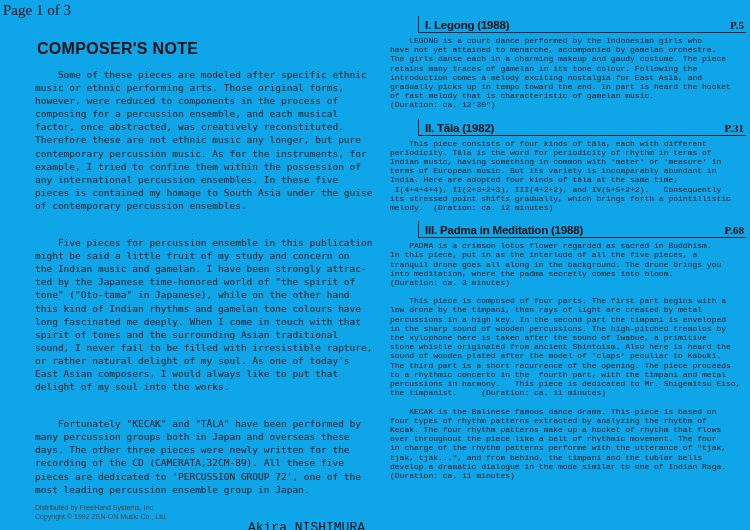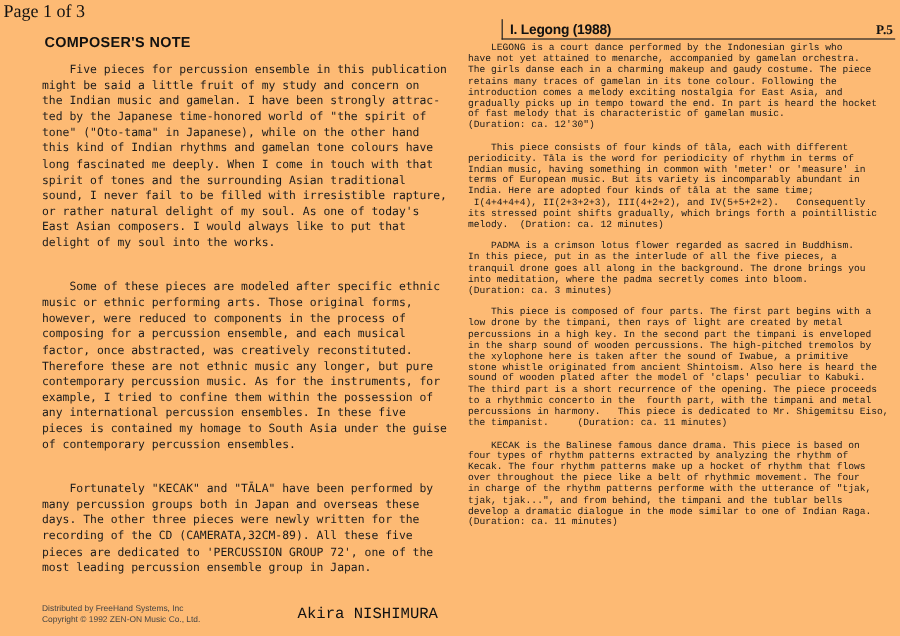--- a/index.html
+++ b/index.html
@@ -1,34 +1,34 @@
 <!DOCTYPE html>
 <html><head>
 <meta charset="utf-8">
 <style>
   html,body{margin:0;padding:0;background:#e8e8e8;}
   .sheet{
     position:relative;
     width:750px;height:530px;
-    background:#fdba74;
+    background:#0ea5e9;
     color:#1b1b1b;
     overflow:hidden;
     font-family:"DejaVu Sans Mono", monospace;
   }
   .page-indicator{
     position:absolute;left:3px;top:2px;
     font-family:"Liberation Serif", serif;
     font-size:15px;color:#111;
   }
   
   .left-col{position:absolute;left:35px;top:24px;width:345px;}
   .cn-heading{
     font-family:"Liberation Sans", sans-serif;
-    font-weight:bold;font-size:12px;letter-spacing:.3px;
-    margin:4px 0 10px 2px;color:#111;
+    font-weight:bold;font-size:16px;letter-spacing:.3px;
+    margin:16px 0 10px 2px;color:#111;
   }
   .para{
     margin:0 0 24px 0;
     font-family:"DejaVu Sans Mono", monospace;
     font-size:9.5px;line-height:13.1px;
     white-space:pre;color:#1b1b1b;
   }
   .signature{
     text-align:right;
     font-family:Liberation Mono, monospace;
@@ -69,43 +69,43 @@
 </style>
 </head>
 <body>
 
 <div class="sheet">
 
   <div class="page-indicator">Page 1 of 3</div>
 
   <div class="left-col">
     <h1 class="cn-heading">COMPOSER'S NOTE</h1>
+    <pre class="para">    Some of these pieces are modeled after specific ethnic
+music or ethnic performing arts. Those original forms,
+however, were reduced to components in the process of
+composing for a percussion ensemble, and each musical
+factor, once abstracted, was creatively reconstituted.
+Therefore these are not ethnic music any longer, but pure
+contemporary percussion music. As for the instruments, for
+example, I tried to confine them within the possession of
+any international percussion ensembles. In these five
+pieces is contained my homage to South Asia under the guise
+of contemporary percussion ensembles.</pre>
     <pre class="para">    Five pieces for percussion ensemble in this publication
 might be said a little fruit of my study and concern on
 the Indian music and gamelan. I have been strongly attrac-
 ted by the Japanese time-honored world of "the spirit of
 tone" ("Oto-tama" in Japanese), while on the other hand
 this kind of Indian rhythms and gamelan tone colours have
 long fascinated me deeply. When I come in touch with that
 spirit of tones and the surrounding Asian traditional
 sound, I never fail to be filled with irresistible rapture,
 or rather natural delight of my soul. As one of today's
 East Asian composers. I would always like to put that
 delight of my soul into the works.</pre>
-    <pre class="para">    Some of these pieces are modeled after specific ethnic
-music or ethnic performing arts. Those original forms,
-however, were reduced to components in the process of
-composing for a percussion ensemble, and each musical
-factor, once abstracted, was creatively reconstituted.
-Therefore these are not ethnic music any longer, but pure
-contemporary percussion music. As for the instruments, for
-example, I tried to confine them within the possession of
-any international percussion ensembles. In these five
-pieces is contained my homage to South Asia under the guise
-of contemporary percussion ensembles.</pre>
     <pre class="para">    Fortunately "KECAK" and "TĀLA" have been performed by
 many percussion groups both in Japan and overseas these
 days. The other three pieces were newly written for the
 recording of the CD (CAMERATA,32CM-89). All these five
 pieces are dedicated to 'PERCUSSION GROUP 72', one of the
 most leading percussion ensemble group in Japan.</pre>
     <div class="signature">Akira NISHIMURA</div>
   </div>
 
   <div class="footer">
@@ -124,31 +124,39 @@
 have not yet attained to menarche, accompanied by gamelan orchestra.
 The girls danse each in a charming makeup and gaudy costume. The piece
 retains many traces of gamelan in its tone colour. Following the
 introduction comes a melody exciting nostalgia for East Asia, and
 gradually picks up in tempo toward the end. In part is heard the hocket
 of fast melody that is characteristic of gamelan music.
 (Duration: ca. 12'30")</pre>
     </section>
 
     <section class="work">
+      <div class="sec-header">
+        <span class="sec-title">II. Tāla (1982)</span>
+        <span class="sec-page">P.31</span>
+      </div>
       <pre class="sec-body">    This piece consists of four kinds of tāla, each with different
 periodicity. Tāla is the word for periodicity of rhythm in terms of
 Indian music, having something in common with 'meter' or 'measure' in
 terms of European music. But its variety is incomparably abundant in
 India. Here are adopted four kinds of tāla at the same time;
  I(4+4+4+4), II(2+3+2+3), III(4+2+2), and IV(5+5+2+2).   Consequently
 its stressed point shifts gradually, which brings forth a pointillistic
 melody.  (Dration: ca. 12 minutes)</pre>
     </section>
 
     <section class="work">
+      <div class="sec-header">
+        <span class="sec-title">III. Padma in Meditation (1988)</span>
+        <span class="sec-page">P.68</span>
+      </div>
       <pre class="sec-body">    PADMA is a crimson lotus flower regarded as sacred in Buddhism.
 In this piece, put in as the interlude of all the five pieces, a
 tranquil drone goes all along in the background. The drone brings you
 into meditation, where the padma secretly comes into bloom.
 (Duration: ca. 3 minutes)</pre>
     </section>
 
     <section class="work">
       <pre class="sec-body">    This piece is composed of four parts. The first part begins with a
 low drone by the timpani, then rays of light are created by metal

